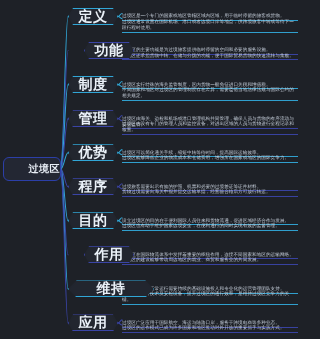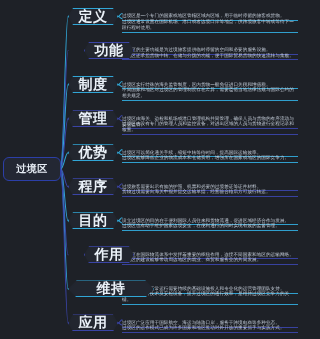--- a/index.html
+++ b/index.html
@@ -11,21 +11,21 @@
     position:relative;
   }
   #map{position:absolute;inset:0;width:300px;height:339px;}
   #svg{position:absolute;left:0;top:0;width:300px;height:339px;pointer-events:none;}
 
   
   .root{
     position:absolute;
     left:3px;top:157px;
     width:58px;height:24px;
-    display:flex;align-items:center;justify-content:center;
+    display:flex;align-items:center;justify-content:flex-end;
     background:#232733;
     border:1.4px solid #2c3fa8;
     border-radius:6px;
     box-sizing:border-box;
     z-index:5;
   }
   .root span{
     color:#e8eef6;
     font-size:10px;
     font-weight:bold;

